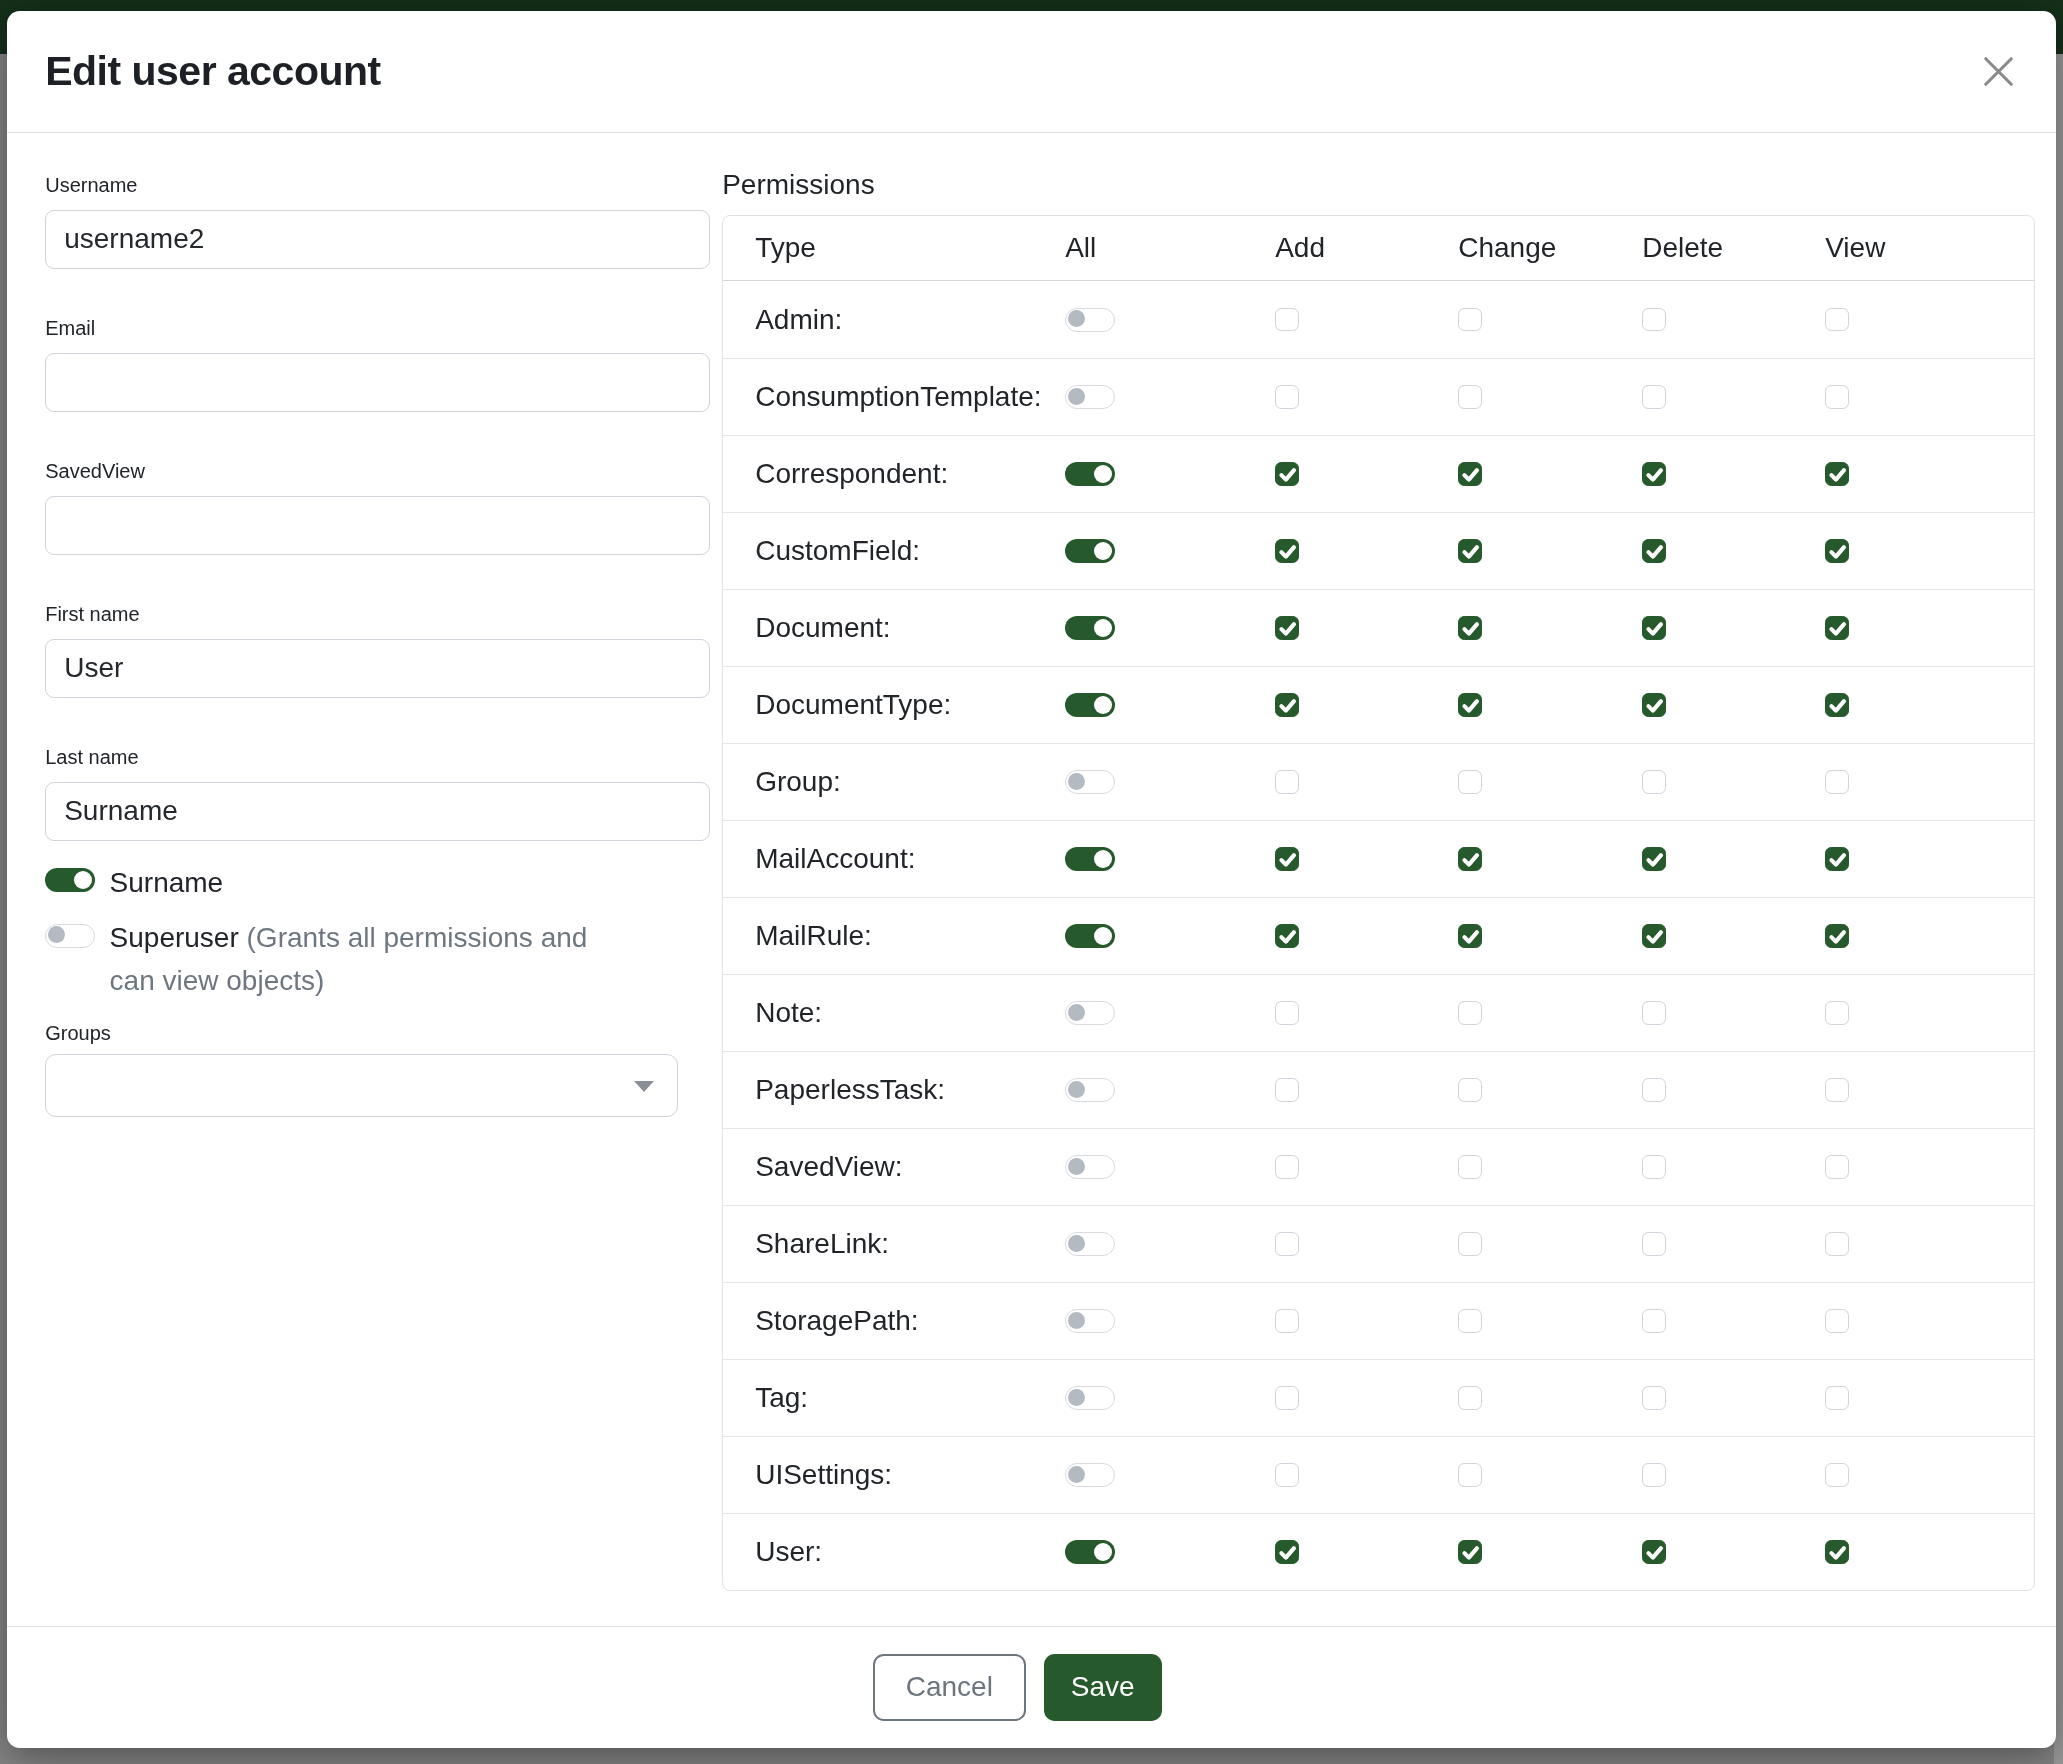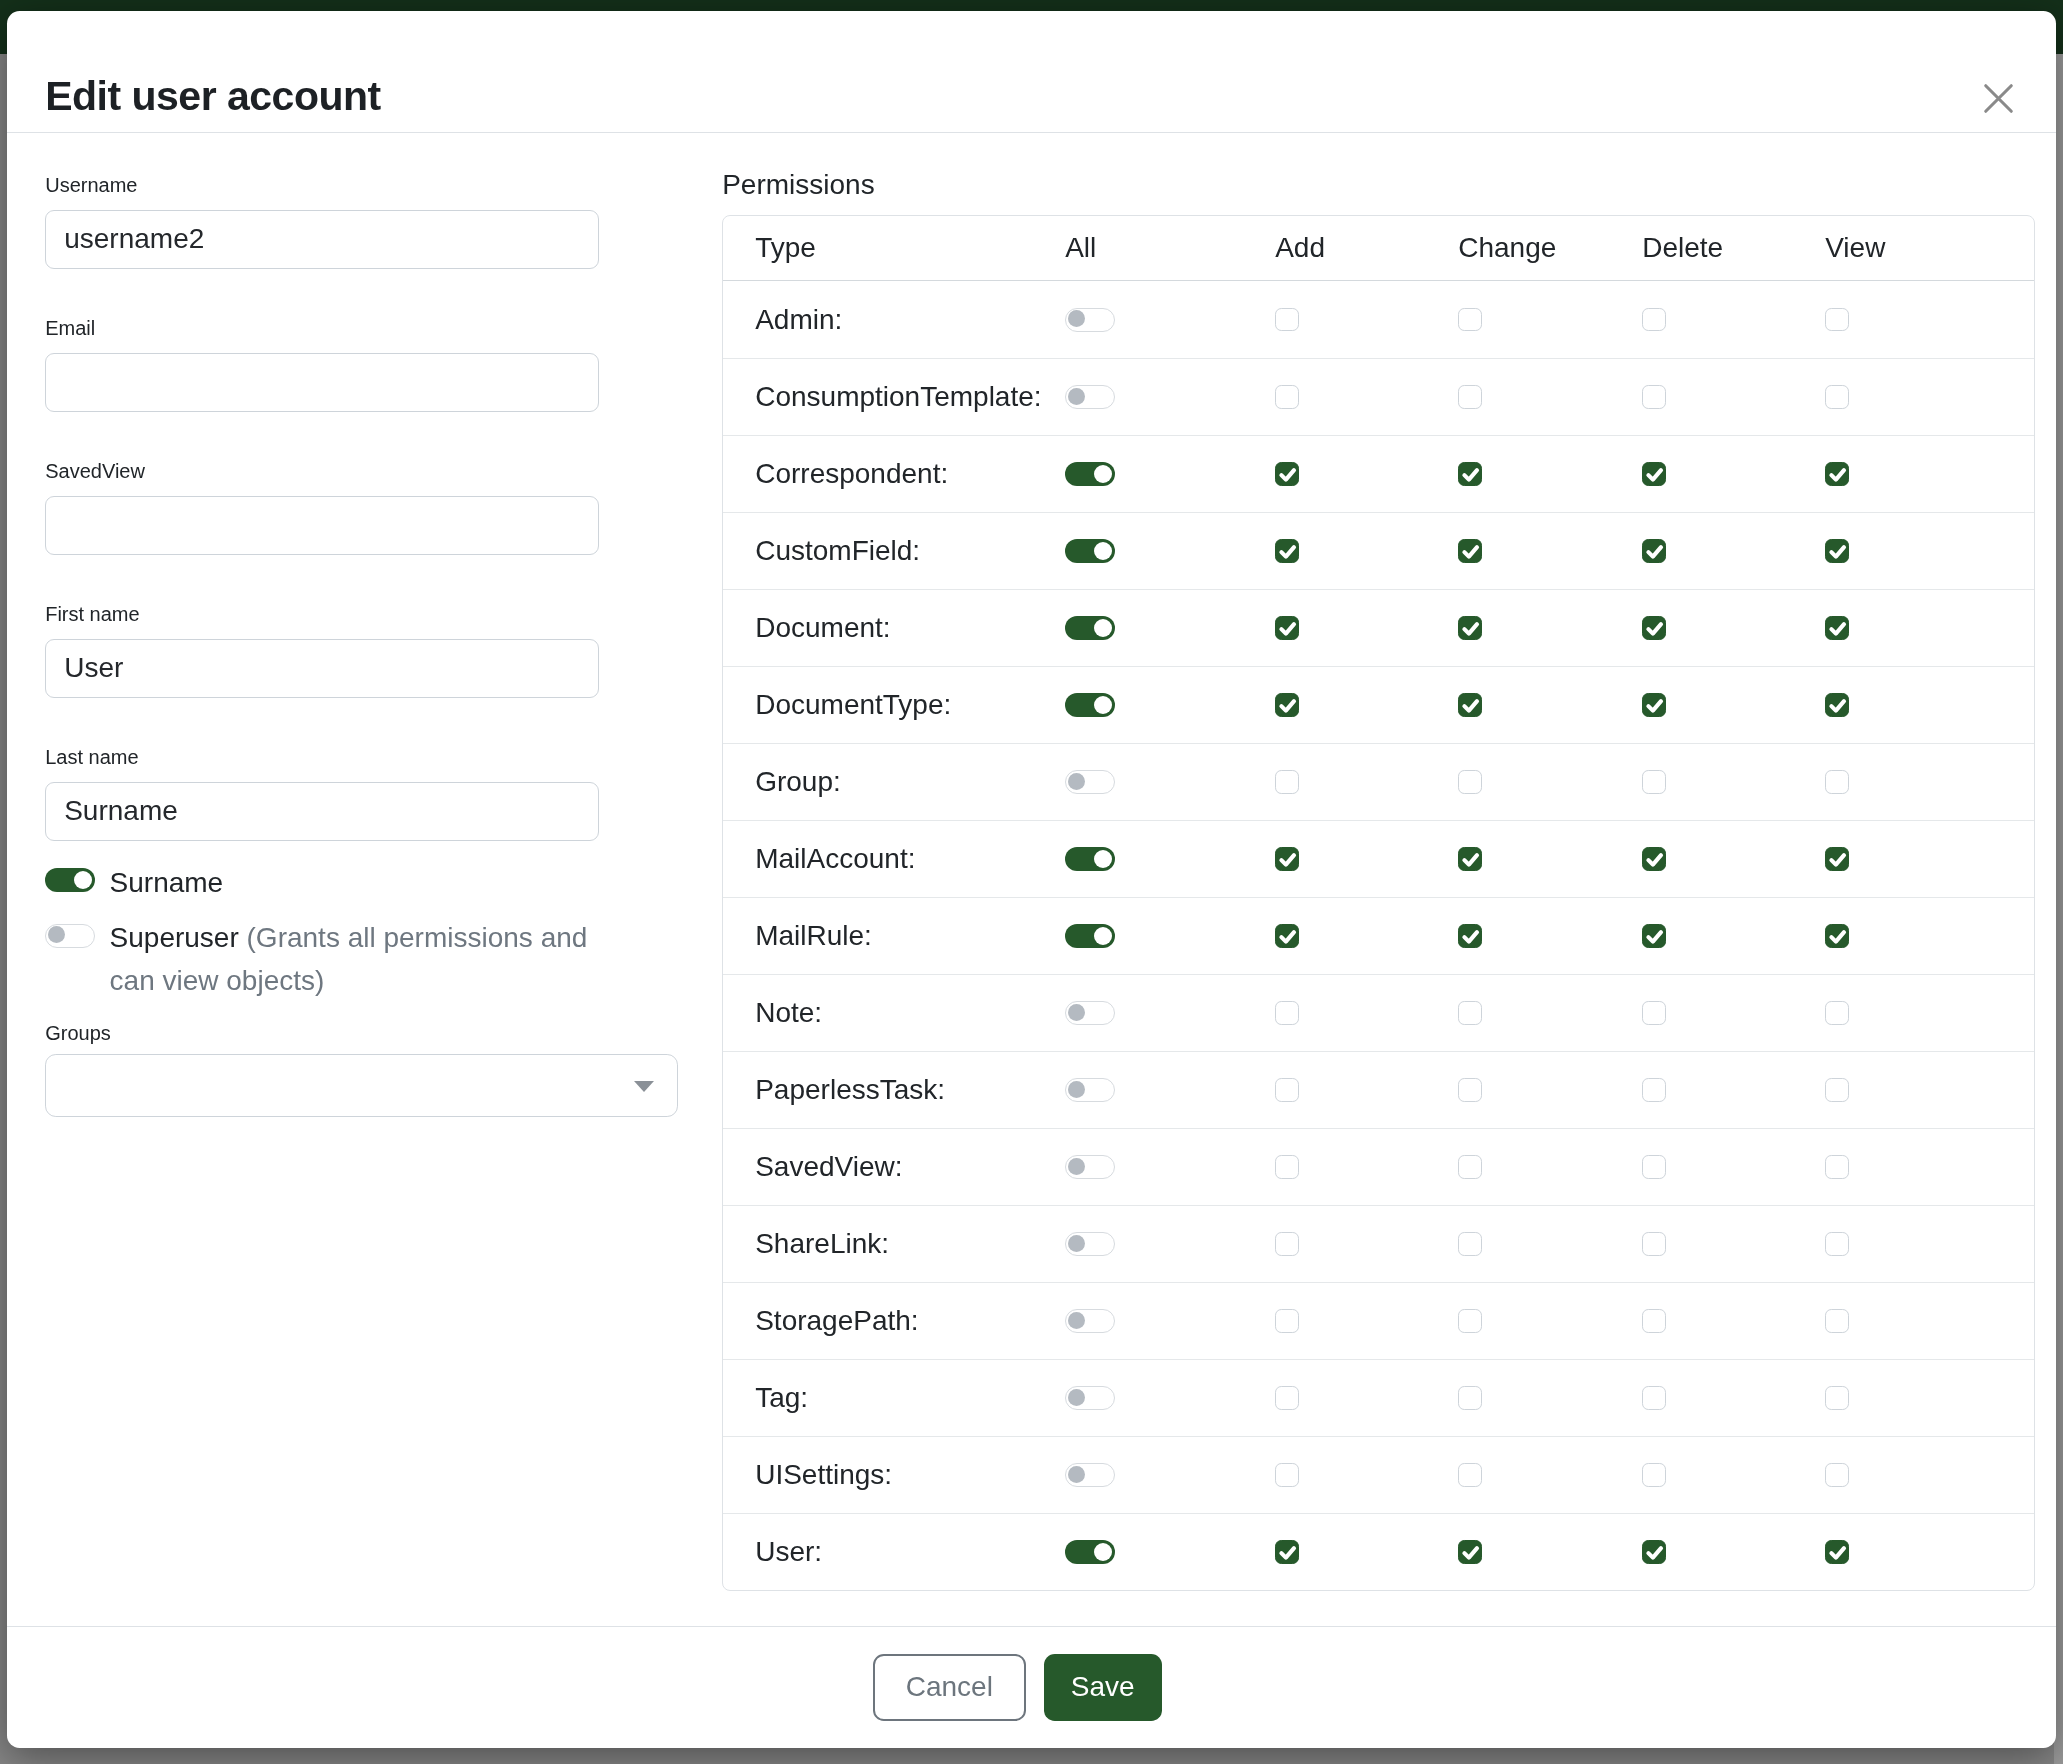--- a/index.html
+++ b/index.html
@@ -22,36 +22,36 @@
   .nav-strip{position:absolute;left:0;top:0;width:2063px;height:54px;background:var(--navbar-dim-green);}
   .scroll-strip{position:absolute;right:0;top:54px;width:9px;height:1710px;background:#9b9b9b;}
 
   .modal{
     position:absolute;left:7.2px;top:10.8px;width:2049px;height:1737px;
     background:#fff;border-radius:12.6px;overflow:hidden;
     box-shadow:0 9px 40px rgba(0,0,0,.42);
     display:flex;flex-direction:column;
   }
   .modal-header{
-    height:122px;flex:0 0 122px;display:flex;align-items:flex-end;
-    padding:0 36px 12px 38px;border-bottom:1.8px solid var(--border);
+    height:122px;flex:0 0 122px;display:flex;align-items:center;
+    padding:0 36px 0 38px;border-bottom:1.8px solid var(--border);
   }
   .modal-title{font-size:41px;font-weight:600;letter-spacing:-0.5px;color:#1d2125;}
   .close-btn{margin-left:auto;background:none;border:none;cursor:pointer;width:43px;height:43px;
     display:flex;align-items:center;justify-content:center;}
   .close-btn svg{display:block;}
 
   .modal-body{flex:1;display:flex;gap:44px;padding:36px 21.6px 0 38px;overflow:hidden;}
 
   
   .left-col{width:633px;flex:0 0 633px;}
   .field{margin-bottom:43px;}
   .field-label{display:block;font-size:20px;line-height:32px;color:var(--text);margin-bottom:9px;}
   .text-input{
-    width:554px;height:59px;border:1.8px solid var(--input-border);border-radius:9px;
+    width:665px;height:59px;border:1.8px solid var(--input-border);border-radius:9px;
     font-family:inherit;font-size:28px;color:#25282c;padding:0 18px;background:#fff;outline:none;
   }
   .switch-row{display:flex;align-items:flex-start;margin-top:27px;}
   .switch-row + .switch-row{margin-top:20px;}
   .switch-text{margin-left:14.4px;font-size:28px;line-height:43px;max-width:529px;margin-top:-7.2px;}
   .hint{color:#6e7780;}
   .groups-field{margin-top:14.4px;margin-bottom:0;}
   .select-box{
     position:relative;width:633px;height:63px;border:1.8px solid var(--input-border);
     border-radius:10.8px;background:#fff;cursor:pointer;

